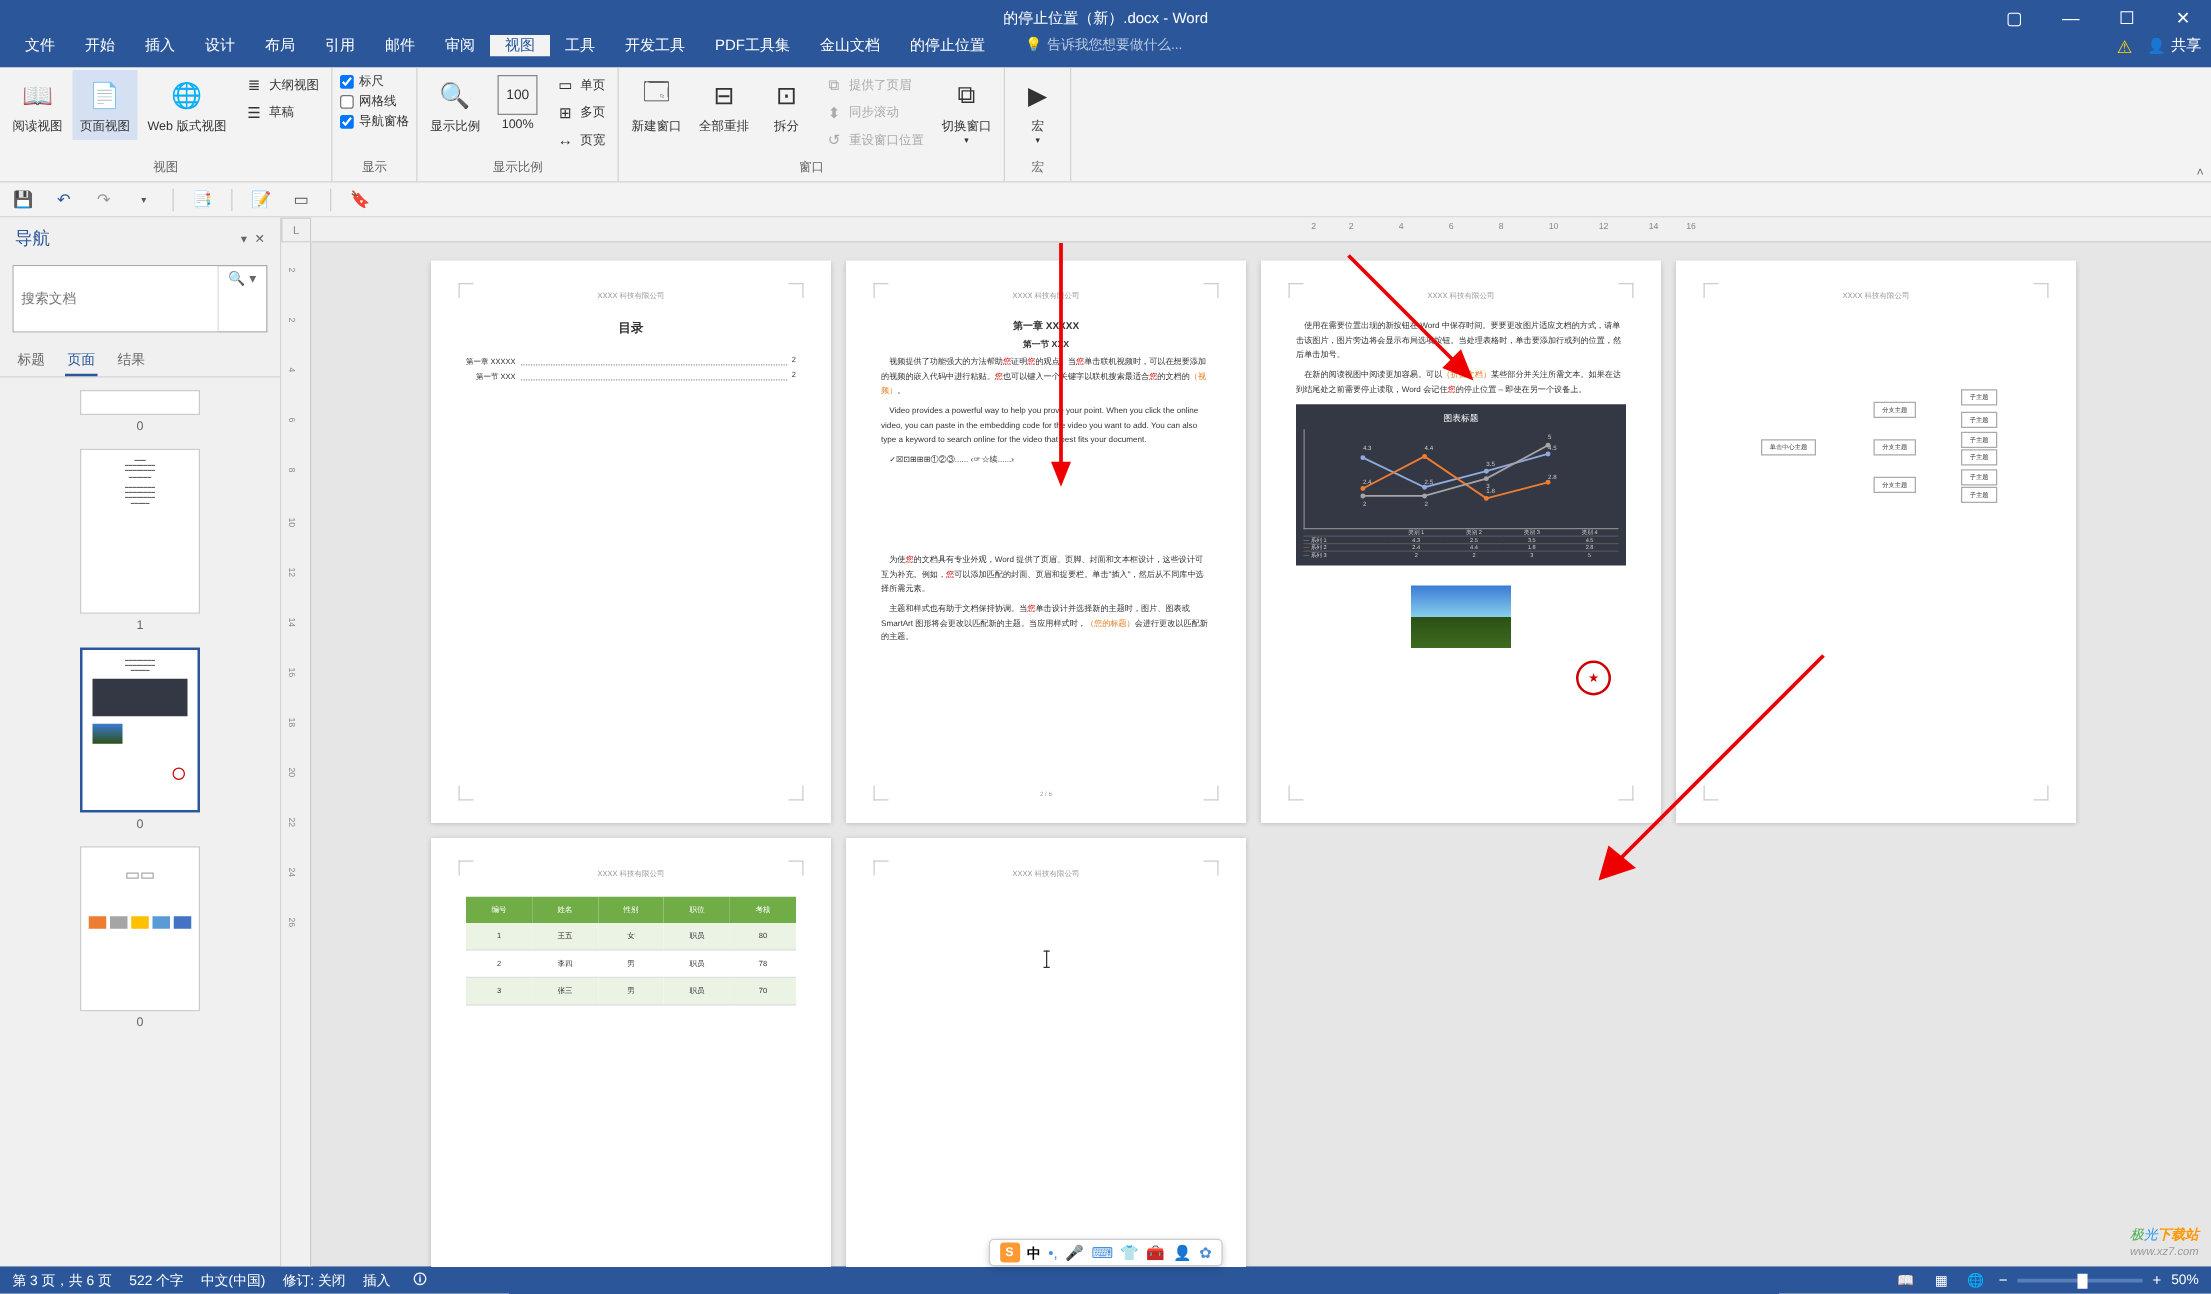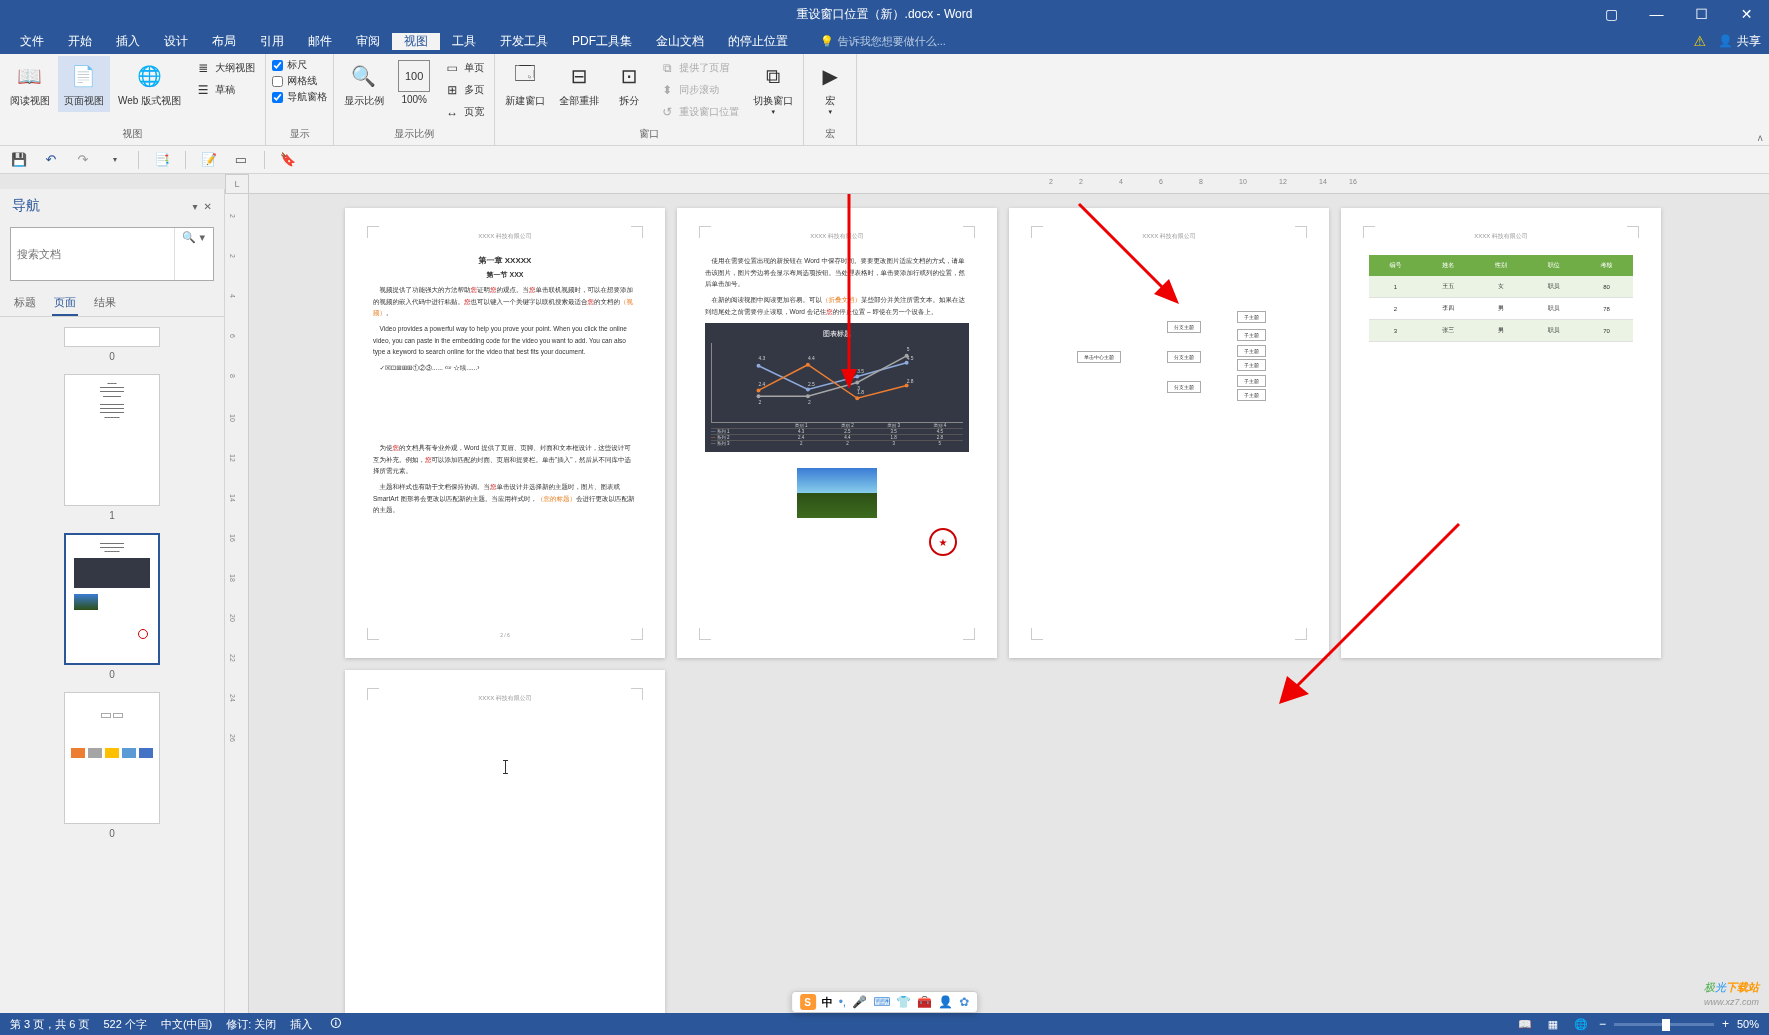--- a/index.html
+++ b/index.html
@@ -5,21 +5,21 @@
 * { margin: 0; padding: 0; box-sizing: border-box; font-family: "Microsoft YaHei", "Segoe UI", sans-serif; }
 body { background: #e6e6e6; overflow: hidden; width: 1769px; height: 1035px; position: relative; }
 
 
 .titlebar { background: linear-gradient(to right, #2b579a, #2b579a); height: 28px; display: flex; align-items: center; justify-content: center; position: relative; }
 .titlebar-text { color: #fff; font-size: 12px; }
 .titlebar-controls { position: absolute; right: 0; display: flex; height: 100%; }
 .titlebar-btn { width: 45px; display: flex; align-items: center; justify-content: center; color: #fff; font-size: 14px; cursor: pointer; }
 
 
-.menubar { background: #2b579a; height: 26px; display: flex; align-items: center; padding-left: 8px; }
+.menubar { background: #2b579a; height: 26px; display: flex; align-items: flex-start; padding-left: 8px; }
 .menu-tab { padding: 0 12px; color: #fff; font-size: 12px; display: flex; align-items: center; cursor: pointer; }
 .menu-tab.active { background: #f3f3f3; color: #2b579a; }
 .menu-tab.file { background: #2b579a; }
 .tellme { margin-left: 20px; display: flex; align-items: center; color: #b8c9e0; font-size: 11px; }
 .tellme-icon { margin-right: 4px; }
 .menubar-right { margin-left: auto; display: flex; align-items: center; padding-right: 8px; gap: 12px; }
 .share-btn { color: #fff; font-size: 12px; display: flex; align-items: center; gap: 4px; }
 .warn-icon { color: #ffd700; font-size: 14px; }
 
 
@@ -38,21 +38,21 @@
 
 
 .qat { background: #f3f3f3; height: 28px; display: flex; align-items: center; padding: 0 10px; gap: 14px; border-bottom: 1px solid #d4d4d4; }
 .qat-btn { width: 18px; height: 18px; display: flex; align-items: center; justify-content: center; color: #555; cursor: pointer; font-size: 13px; }
 .qat-sep { width: 1px; height: 18px; background: #ccc; }
 
 
 .main { display: flex; height: calc(100% - 28px - 26px - 92px - 28px - 22px); }
 
 
-.navpane { width: 225px; background: #f0f0f0; border-right: 1px solid #d4d4d4; display: flex; flex-direction: column; margin-top: 15px; }
+.navpane { width: 225px; background: #f0f0f0; border-right: 1px solid #d4d4d4; display: flex; flex-direction: column; }
 .navpane-header { padding: 8px 12px; display: flex; align-items: center; justify-content: space-between; }
 .navpane-title { font-size: 14px; color: #2b579a; }
 .navpane-controls { display: flex; gap: 6px; align-items: center; }
 .navpane-ctrl { font-size: 10px; color: #666; cursor: pointer; }
 .navpane-search { margin: 4px 10px; display: flex; border: 1px solid #ababab; background: #fff; }
 .navpane-search input { flex: 1; border: none; padding: 20px 6px; font-size: 11px; outline: none; }
 .navpane-search-btn { padding: 3px 8px; border-left: 1px solid #ddd; cursor: pointer; color: #666; font-size: 11px; }
 .navpane-tabs { display: flex; padding: 0 12px; gap: 14px; margin-top: 6px; border-bottom: 1px solid #d4d4d4; }
 .navpane-tab { font-size: 11px; color: #666; padding: 4px 2px; cursor: pointer; }
 .navpane-tab.active { color: #2b579a; border-bottom: 2px solid #2b579a; }
@@ -136,21 +136,21 @@
 
 .thumb-content { padding: 6px; font-size: 3px; color: #666; line-height: 1.4; }
 .thumb-chart { background: #333844; height: 30px; margin: 4px 2px; }
 .thumb-img-small { width: 24px; height: 16px; background: linear-gradient(#3a7bd5, #2d5016); margin: 2px; }
 .thumb-seal { width: 10px; height: 10px; border: 1px solid #c00; border-radius: 50%; position: absolute; right: 10px; bottom: 24px; }
 </style>
 </head>
 <body>
 
 <div class="titlebar">
-  <span class="titlebar-text">重设窗口位置（新）.docx - Word</span>
+  <span class="titlebar-text">的停止位置（新）.docx - Word</span>
   <div class="titlebar-controls">
     <div class="titlebar-btn">▢</div>
     <div class="titlebar-btn">—</div>
     <div class="titlebar-btn">☐</div>
     <div class="titlebar-btn titlebar-close">✕</div>
   </div>
 </div>
 
 <div class="menubar">
   <div class="menu-tab file">文件</div>
@@ -412,20 +412,38 @@
         <span class="hruler-mark" style="left:910px;">6</span>
           <span class="hruler-mark" style="left:950px;">8</span>
         <span class="hruler-mark" style="left:990px;">10</span>
           <span class="hruler-mark" style="left:1030px;">12</span>
         <span class="hruler-mark" style="left:1070px;">14</span>
           <span class="hruler-mark" style="left:1100px;">16</span>
       </div>
       <div class="doc-scroll">
         <div class="pages-grid">
 
+          <div class="page">
+            <div class="page-corner tl"></div>
+              <div class="page-corner tr"></div>
+              <div class="page-corner bl"></div>
+              <div class="page-corner br"></div>
+            <div class="page-header">XXXX 科技有限公司</div>
+            <div class="toc-title">目录</div>
+            <div class="toc-line">
+                <span>第一章  XXXXX</span>
+                <span class="toc-dots"></span>
+                <span>2</span>
+              </div>
+            <div class="toc-line" style="padding-left:8px;">
+                <span>第一节  XXX</span>
+                <span class="toc-dots"></span>
+                <span>2</span>
+              </div>
+          </div>
 
           <div class="page">
             <div class="page-corner tl"></div>
               <div class="page-corner tr"></div>
               <div class="page-corner bl"></div>
               <div class="page-corner br"></div>
             <div class="page-header">XXXX 科技有限公司</div>
             <div class="doc-h1">第一章  XXXXX</div>
             <div class="doc-h2">第一节  XXX</div>
             <p class="doc-text"><span>视频提供了功能强大的方法帮助</span><span class="highlight-red">您</span><span>证明</span><span class="highlight-red">您</span><span>的观点。当</span><span class="highlight-red">您</span><span>单击联机视频时，可以在想要添加的视频的嵌入代码中进行粘贴。</span><span class="highlight-red">您</span><span>也可以键入一个关键字以联机搜索最适合</span><span class="highlight-red">您</span><span>的文档的</span><span class="highlight-orange">（视频）</span><span>。</span></p>

